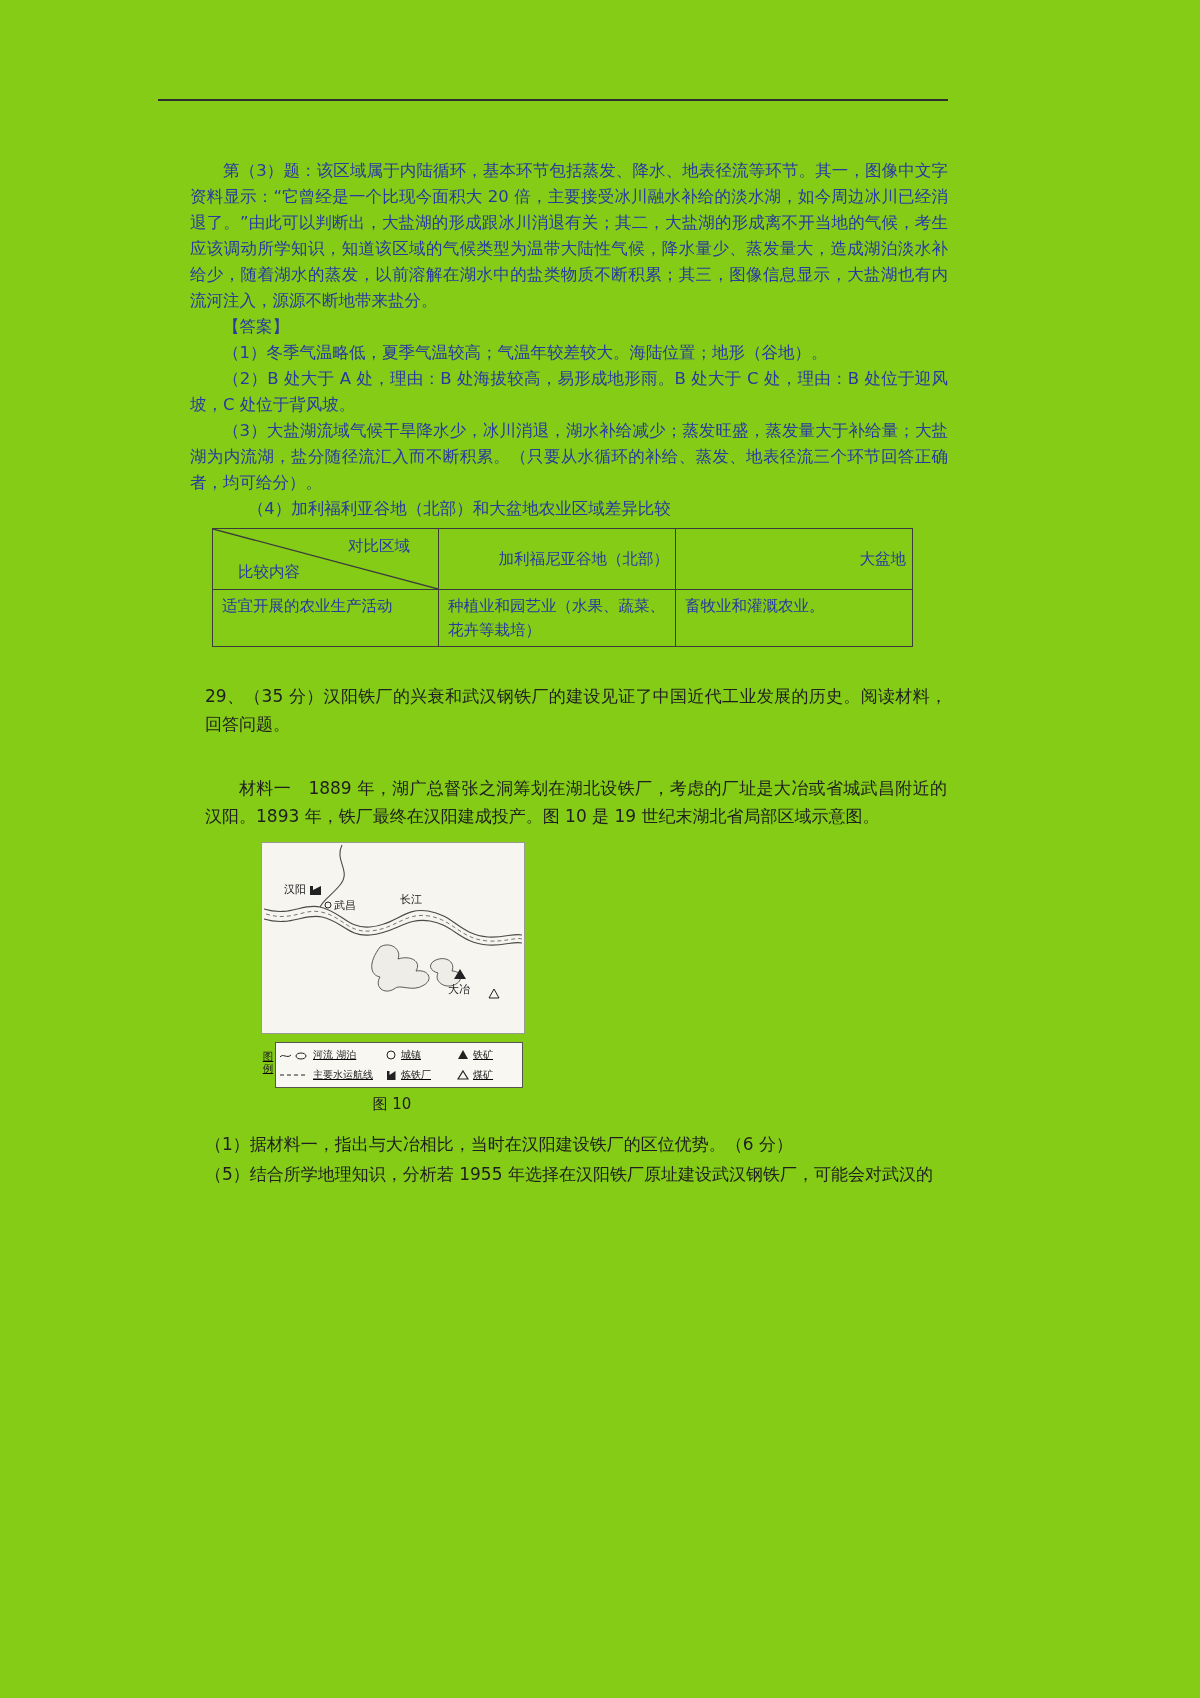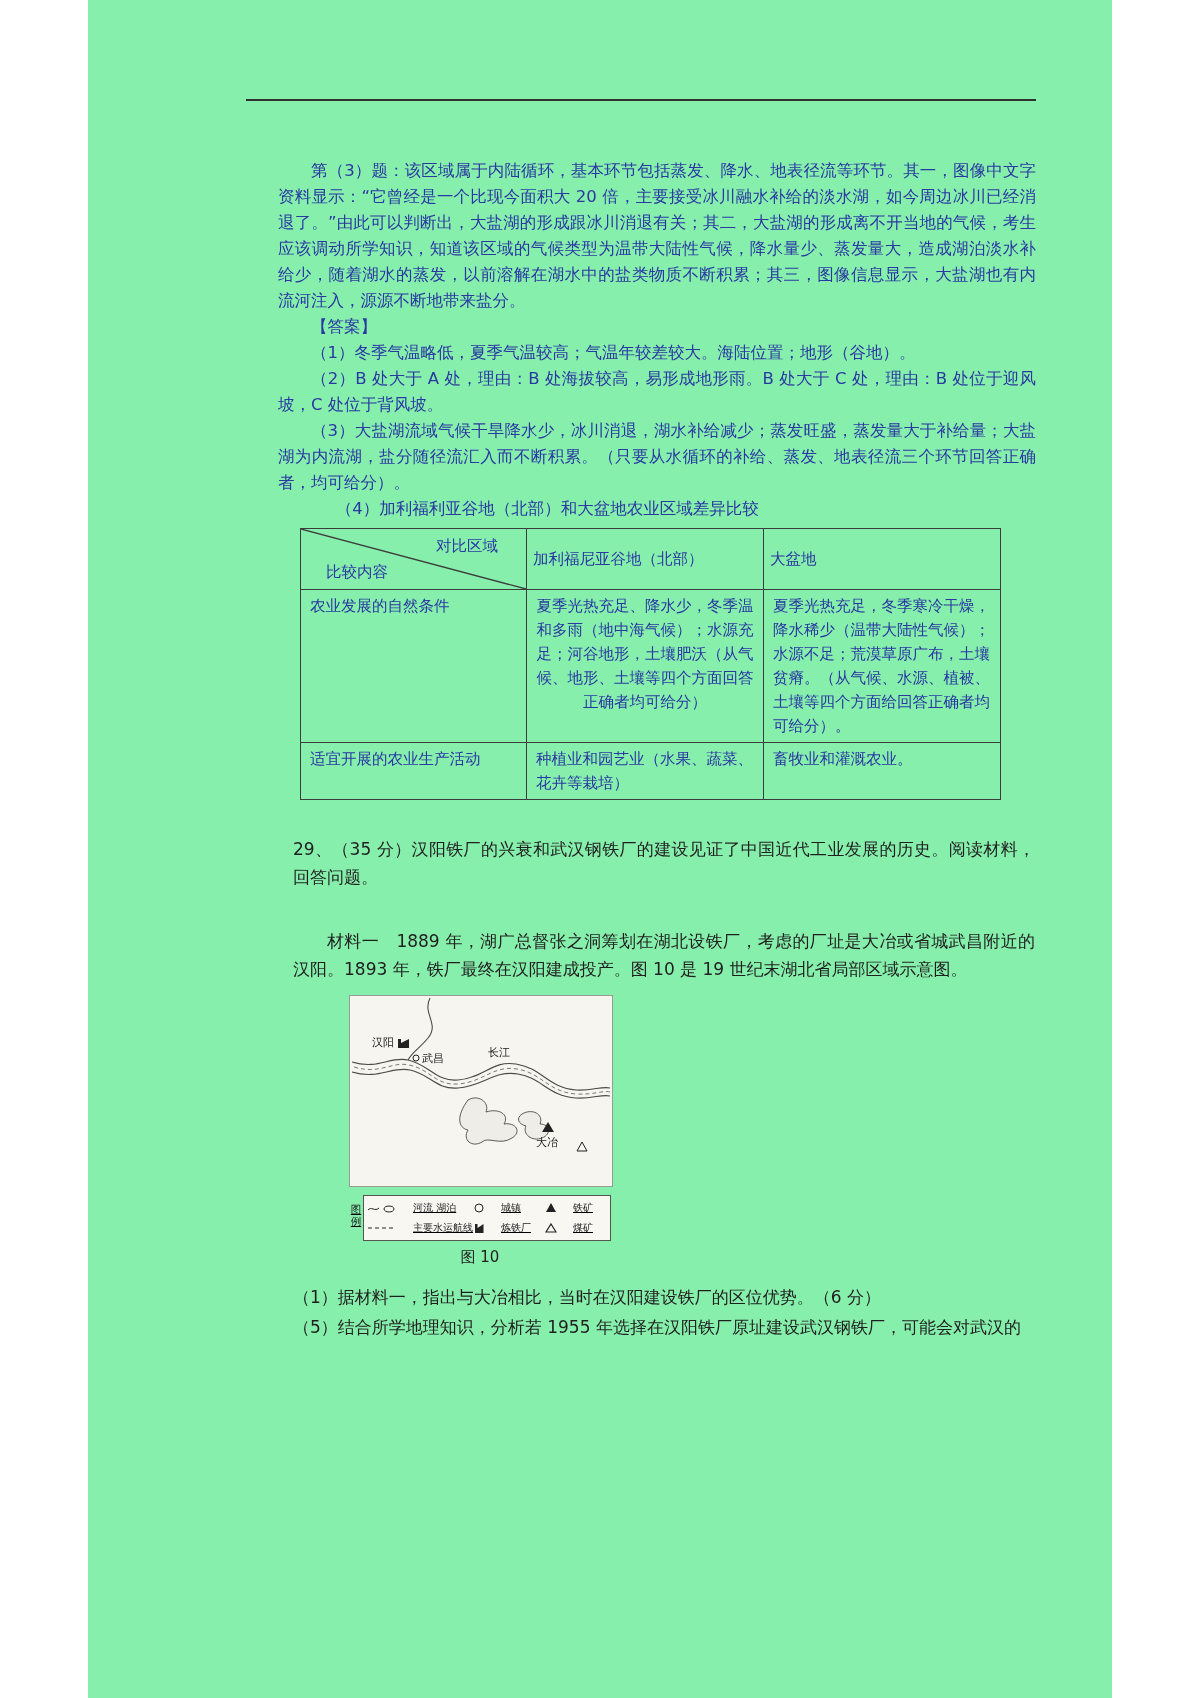--- a/index.html
+++ b/index.html
@@ -1,49 +1,49 @@
 <!DOCTYPE html>
 <html><head>
 <meta charset="utf-8">
 <style>
   html,body{margin:0;padding:0;background:#ffffff;}
   body{font-family:"DejaVu Sans","Liberation Sans",sans-serif;}
-  .page{position:relative;width:1024px;height:1698px;margin:0 auto;background:#86efac;overflow:hidden;}
+  .page{position:relative;width:1200px;height:1698px;margin:0 auto;background:#84cc16;overflow:hidden;}
   .top-rule{position:absolute;left:158px;top:99px;width:790px;height:2px;background:#2f2f2f;}
   .content{position:absolute;left:190px;top:158px;width:758px;}
   p{margin:0;}
   .blue{color:#2a38a2;}
   .black{color:#1f1f1f;}
   .para{font-size:16.5px;line-height:26px;text-align:justify;}
   .ind{text-indent:2em;}
   
   .cmp-table{border-collapse:collapse;table-layout:fixed;width:700px;margin:6px 0 0 22px;color:#2a38a2;}
   .cmp-table td{border:1.5px solid #3c3c3c;font-size:15.5px;line-height:24px;padding:4px 9px;vertical-align:top;text-align:left;}
-  .cmp-table td.th-cell{text-align:left;vertical-align:middle;height:50px;padding:2px 6px;}
+  .cmp-table td.th-cell{text-align:right;vertical-align:middle;height:50px;padding:2px 6px;}
   .diag-cell{position:relative;padding:3px !important;height:54px;}
   .diag-svg{position:absolute;left:0;top:0;width:100%;height:100%;}
   .diag-svg line{stroke:#3c3c3c;stroke-width:1.3;vector-effect:non-scaling-stroke;}
   .corner-top{position:absolute;top:5px;right:28px;font-size:15.5px;}
   .corner-bottom{position:absolute;bottom:5px;left:25px;font-size:15.5px;}
   .cell-center{text-align:center !important;}
   
   .q-block{margin-left:15px;width:742px;}
   .stem{margin-top:35px;font-size:17px;line-height:28px;text-align:justify;}
   .material{font-size:17px;line-height:28px;text-align:justify;text-indent:2em;margin-top:36px;}
   
   .figure{margin:12px 0 0 56px;width:264px;}
   .map-svg{display:block;width:262px;height:190px;background:#f6f5f0;border:1px solid #9a9a94;}
   .river-line{fill:none;stroke:#4a4a46;stroke-width:1.1;}
   .route-line{fill:none;stroke:#6a6a64;stroke-width:0.9;stroke-dasharray:4 3;}
   .lake-line{fill:#eeede7;stroke:#4a4a46;stroke-width:0.9;}
   .map-label{font-size:11px;fill:#222;}
   .legend-wrap{display:flex;margin-top:8px;width:262px;text-decoration:underline;}
   .legend-title{width:18px;font-size:10.5px;line-height:12px;color:#222;text-align:center;word-break:break-all;padding-top:8px;}
   .legend-box{flex:1;border:1px solid #55554f;display:grid;grid-template-columns:106px 72px 62px;grid-auto-rows:20px;align-items:center;padding:2px 3px;background:#f8f7f2;}
-  .legend-item{display:flex;align-items:center;gap:16px;font-size:10px;color:#222;white-space:nowrap;}
+  .legend-item{display:flex;align-items:center;gap:4px;font-size:10px;color:#222;white-space:nowrap;}
   .legend-item .sym{display:inline-flex;}
   .figure-caption{width:262px;text-align:center;font-size:15px;color:#222;margin-top:7px;}
   .q-line{font-size:17px;line-height:28px;margin-top:2px;}
   .q-first{margin-top:16px;}
 </style>
 </head>
 <body>
 
 <div class="page">
   <div class="top-rule"></div>
@@ -67,25 +67,20 @@
         <tr>
           <td class="diag-cell">
             <svg class="diag-svg" viewBox="0 0 100 100" preserveAspectRatio="none">
               <line x1="0" y1="0" x2="100" y2="100"></line>
             </svg>
             <span class="corner-top">对比区域</span>
             <span class="corner-bottom">比较内容</span>
           </td>
           <td class="th-cell">加利福尼亚谷地（北部）</td>
           <td class="th-cell">大盆地</td>
-        </tr>
-        <tr>
-          <td>农业发展的自然条件</td>
-          <td class="cell-center">夏季光热充足、降水少，冬季温和多雨（地中海气候）；水源充足；河谷地形，土壤肥沃（从气候、地形、土壤等四个方面回答正确者均可给分）</td>
-          <td>夏季光热充足，冬季寒冷干燥，降水稀少（温带大陆性气候）；水源不足；荒漠草原广布，土壤贫瘠。（从气候、水源、植被、土壤等四个方面给回答正确者均可给分）。</td>
         </tr>
         <tr>
           <td>适宜开展的农业生产活动</td>
           <td>种植业和园艺业（水果、蔬菜、花卉等栽培）</td>
           <td>畜牧业和灌溉农业。</td>
         </tr>
       </tbody>
     </table>
 
     <div class="q-block">

